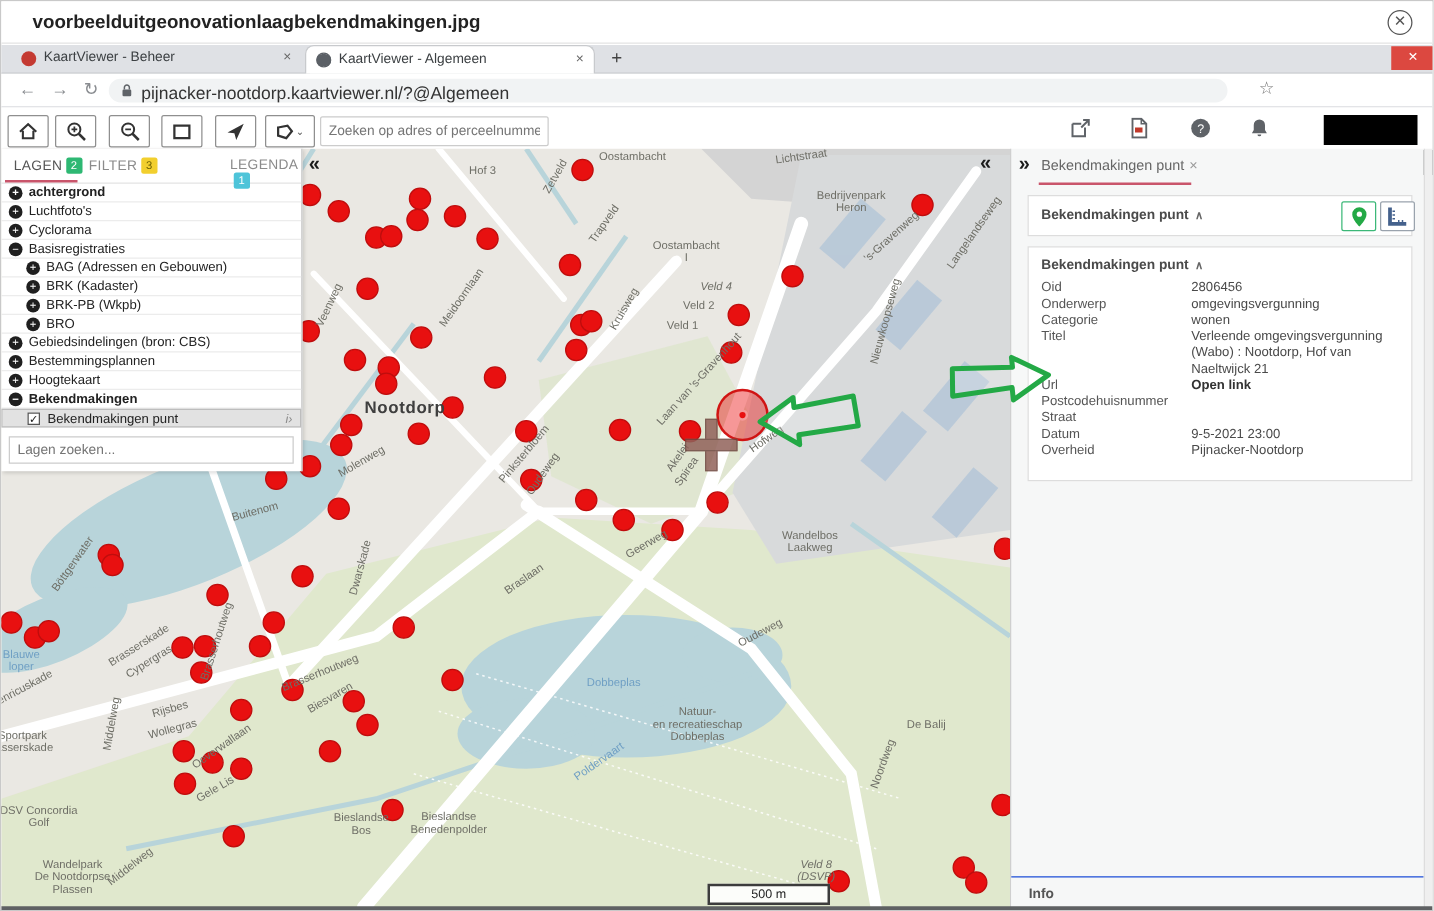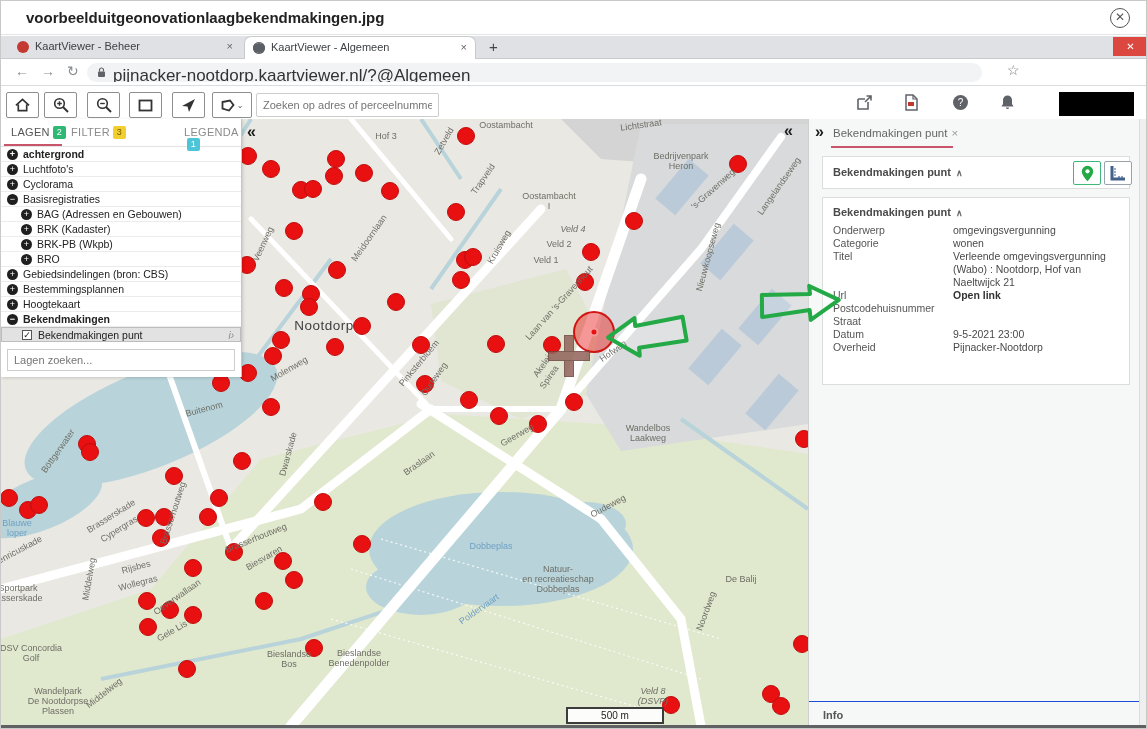--- a/index.html
+++ b/index.html
@@ -17,21 +17,21 @@
   .btab .fav{position:absolute;left:8px;top:5px;width:12px;height:12px;border-radius:50%;}
   .btab .tclose{position:absolute;right:8px;top:4px;color:#666;font-size:11px;}
   .btab.active{background:#fff;border-radius:7px 7px 0 0;border:1px solid #c8cacd;border-bottom:none;}
   .newtab{position:absolute;left:488px;top:2px;font-size:15px;color:#444;}
   .winctl{position:absolute;top:36px;font-size:11px;color:#333;}
   .winctl.close{left:1112px;top:36px;width:35px;height:19px;background:#dc4840;color:#fff;text-align:center;line-height:19px;font-size:10px;}
   
   .urlrow{position:absolute;left:0;top:58px;width:100%;height:27px;background:#fff;border-bottom:1px solid #dadce0;}
   .navic{position:absolute;top:4px;font-size:14px;color:#8a8d91;}
   .urlpill{position:absolute;left:86px;top:4px;width:895px;height:19px;background:#f1f3f4;border-radius:10px;
-    font-size:17px;color:#333;padding:3px 10px 0 26px;white-space:nowrap;overflow:hidden;}
+    font-size:14px;color:#333;padding:3px 10px 0 26px;white-space:nowrap;overflow:hidden;}
   .lockic{position:absolute;left:10px;top:4px;}
   .star{position:absolute;left:1006px;top:3px;font-size:14px;color:#777;}
   .redact{position:absolute;background:#000;}
   
   .apptoolbar{position:absolute;left:0;top:85px;width:100%;height:33px;background:#fff;}
   .tbtn{position:absolute;top:6px;width:33px;height:26px;border:1px solid #8f8f8f;border-radius:2px;background:#fff;
     display:flex;align-items:center;justify-content:center;color:#333;}
   .tbtn svg{display:block;}
   .tbtn .dd{font-size:8px;color:#555;margin-left:2px;}
   .searchbox{position:absolute;left:255px;top:7px;width:183px;height:24px;border:1px solid #ccc;border-radius:2px;
@@ -327,21 +327,21 @@
         <div class="marker" style="left: 322px; top: 383px; background: rgb(232, 16, 16);"></div>
         <div class="marker" style="left: 361px; top: 425px; background: rgb(232, 16, 16);"></div>
         <div class="marker" style="left: 313px; top: 529px; background: rgb(232, 16, 16);"></div>
         <div class="marker" style="left: 670px; top: 586px; background: rgb(232, 16, 16);"></div>
         <div class="marker" style="left: 770px; top: 575px; background: rgb(232, 16, 16);"></div>
         <div class="marker" style="left: 780px; top: 587px; background: rgb(232, 16, 16);"></div>
         <div class="marker" style="left: 801px; top: 525px; background: rgb(232, 16, 16);"></div>
         <div class="marker" style="left: 803px; top: 320px; background: rgb(232, 16, 16);"></div>
       </div>
     <div id="labels">
-        <div class="maplabel town" style="left: 323px; top: 207px;">Nootdorp</div>
+        <div class="maplabel town" style="left: 323px; top: 207px; font-weight: bold;">Nootdorp</div>
         <div class="maplabel" style="left: 385px; top: 17px;">Hof 3</div>
         <div class="maplabel" style="left: 443px; top: 22px; transform: translate(-50%, -50%) rotate(-60deg);">Zetveld</div>
         <div class="maplabel" style="left: 505px; top: 6px;">Oostambacht</div>
         <div class="maplabel" style="left: 548px; top: 82px;">Oostambacht
 I</div>
         <div class="maplabel" style="left: 640px; top: 6px; transform: translate(-50%, -50%) rotate(-8deg);">Lichtstraat</div>
         <div class="maplabel" style="left: 680px; top: 42px;">Bedrijvenpark
 Heron</div>
         <div class="maplabel" style="left: 482px; top: 60px; transform: translate(-50%, -50%) rotate(-55deg);">Trapveld</div>
         <div class="maplabel" style="left: 778px; top: 67px; transform: translate(-50%, -50%) rotate(-55deg);">Langelandseweg</div>
@@ -474,20 +474,24 @@
         </svg>
       </div>
     </div>
 
     <div class="card card2">
       <div class="ctitle">
         <span>Bekendmakingen punt</span><span class="caret">∧</span>
       </div>
       <div class="fields" id="field-list">
           <div class="frow">
+            <div class="fl">Oid</div>
+            <div class="fv">2806456</div>
+          </div>
+          <div class="frow">
             <div class="fl">Onderwerp</div>
             <div class="fv">omgevingsvergunning</div>
           </div>
           <div class="frow">
             <div class="fl">Categorie</div>
             <div class="fv">wonen</div>
           </div>
           <div class="frow">
             <div class="fl">Titel</div>
             <div class="fv">Verleende omgevingsvergunning (Wabo) : Nootdorp, Hof van Naeltwijck 21</div>

